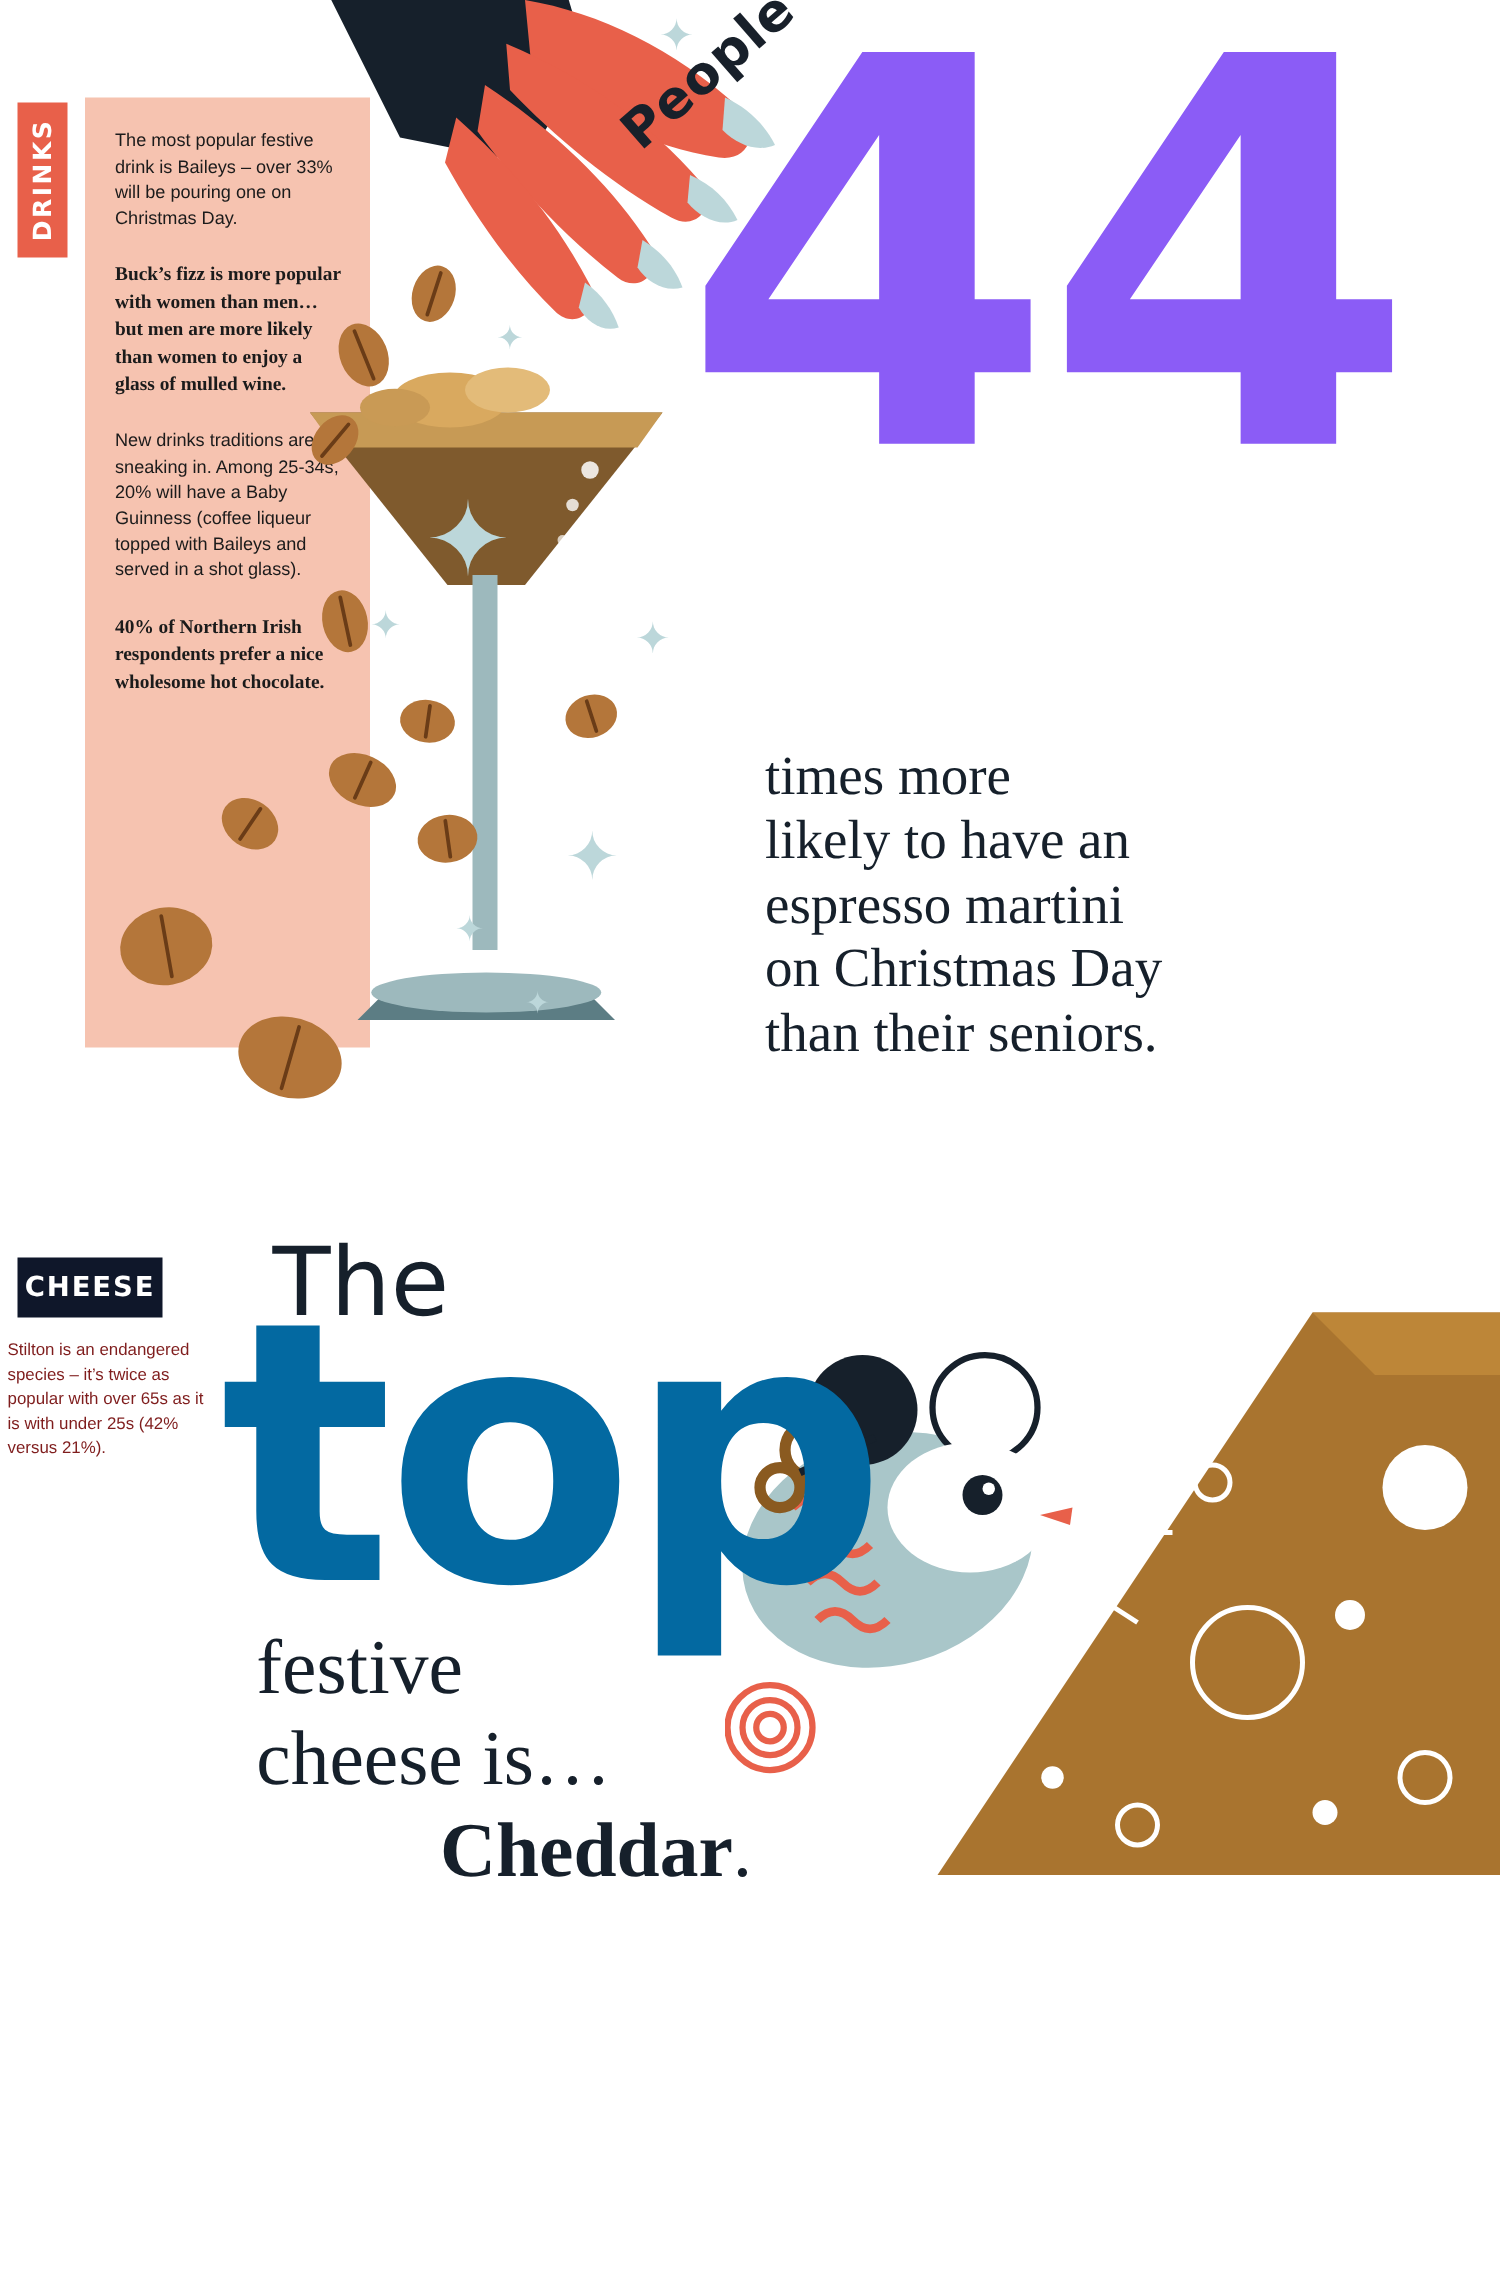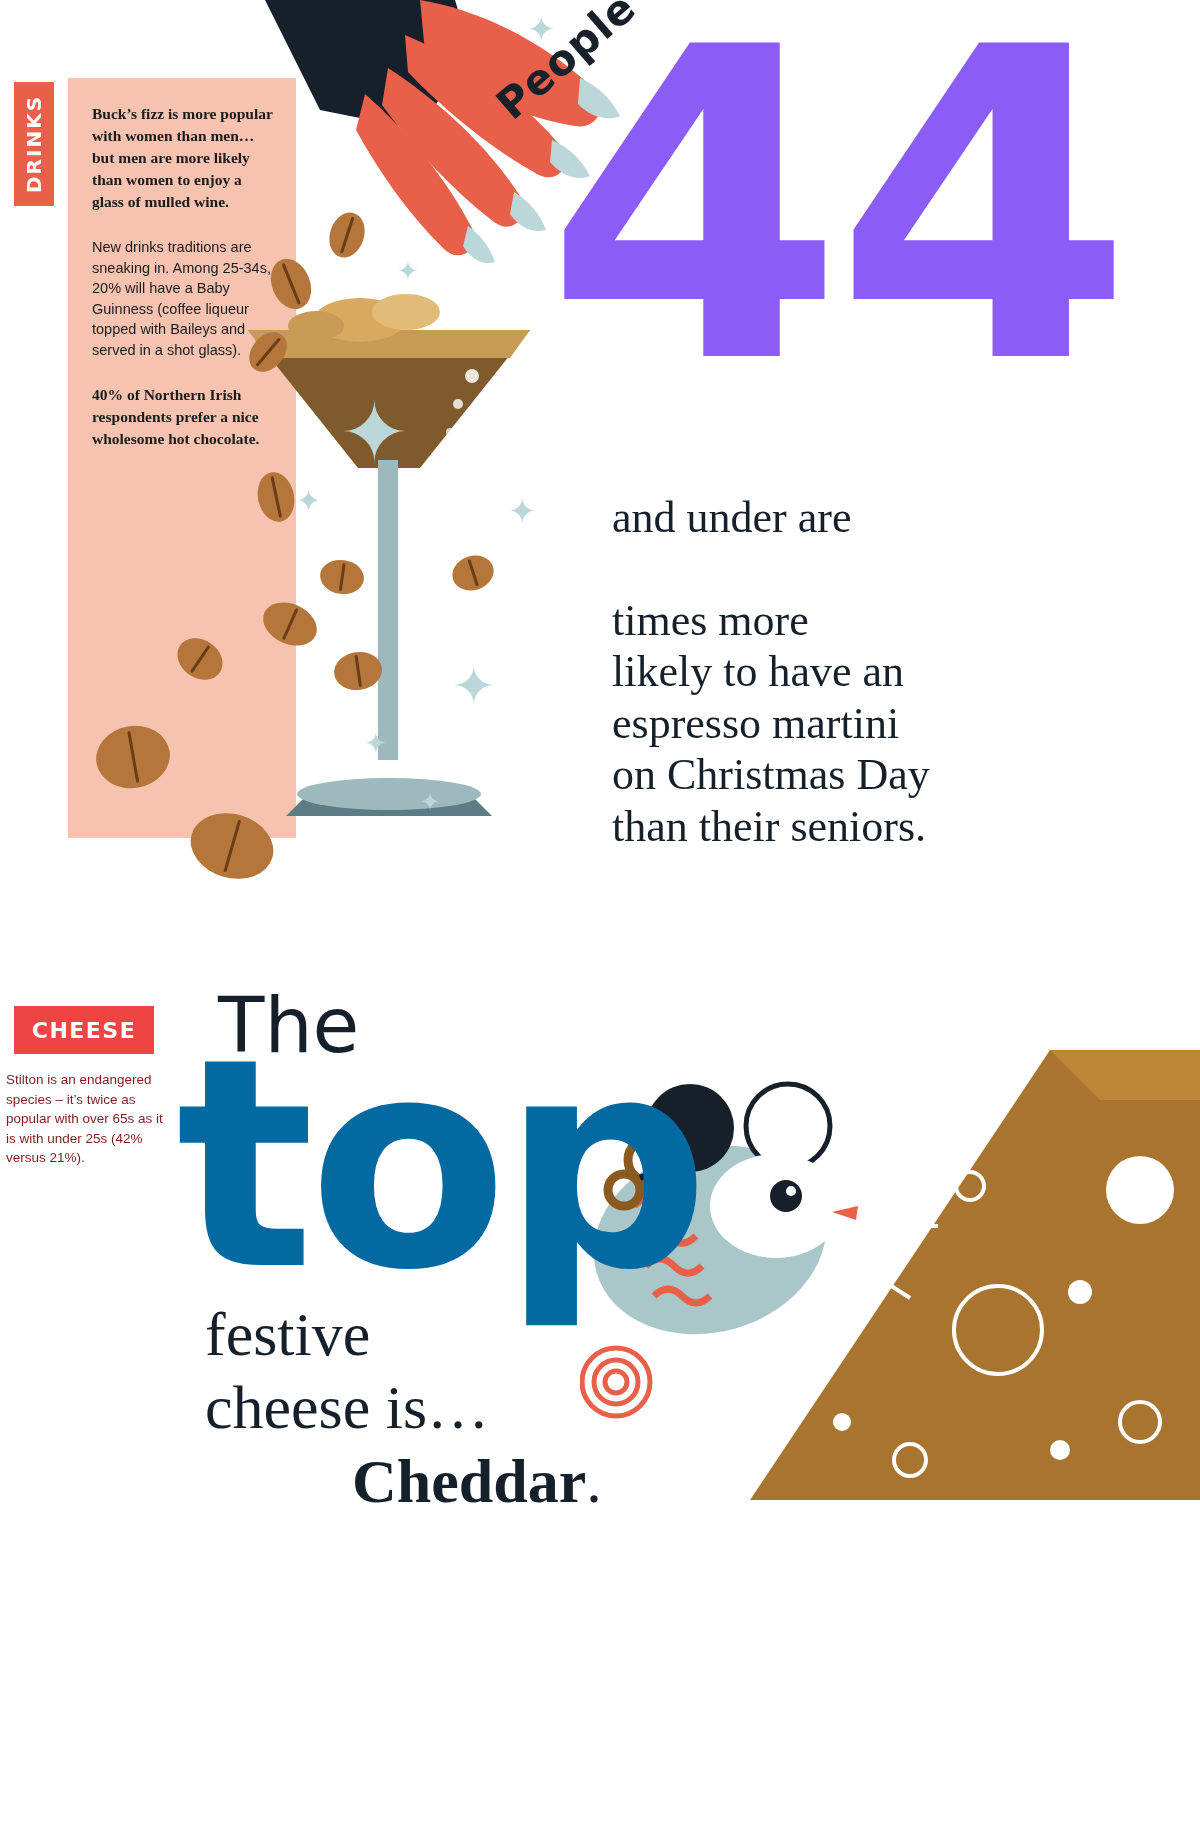--- a/index.html
+++ b/index.html
@@ -96,23 +96,23 @@
     font-size: 44px;
     line-height: 1.17;
     color: #16202b;
   }
   #statement b { font-weight: normal; }
 
   
   #cheese-tag {
     left: 14px;
     top: 1006px;
-    width: 140px;
+    width: 116px;
     height: 48px;
-    background: #ef4444;
+    background: #0f172a;
   }
   #cheese-tag span {
     position: absolute;
     left: 50%;
     top: 50%;
     transform: translate(-50%, -50%);
     color: #fff;
     font-family: "DejaVu Sans", sans-serif;
     font-weight: bold;
     font-size: 22px;
@@ -208,20 +208,21 @@
 </head>
 <body>
 
 <div class="abs" id="drinks-panel"></div>
 
 <div class="abs" id="drinks-tag">
   <span>DRINKS</span>
 </div>
 
 <div class="abs" id="drinks-copy">
+  <p>The most popular festive drink is Baileys – over 33% will be pouring one on Christmas Day.</p>
   <p class="serif">Buck’s fizz is more popular with women than men…but men are more likely than women to enjoy a glass of mulled wine.</p>
   <p>New drinks traditions are sneaking in. Among 25-34s, 20% will have a Baby Guinness (coffee liqueur topped with Baileys and served in a shot glass).</p>
   <p class="serif">40% of Northern Irish respondents prefer a nice wholesome hot chocolate.</p>
 </div>
 
 <svg class="abs ill" style="left:120px; top:-10px; width:640px; height:880px;" viewBox="0 0 640 880">
 
   <path d="M120 -40 L320 -40 L350 60 L300 140 L200 120 Z" fill="#16202b"></path>
   <path d="M300 10 C360 20 420 50 470 95 C490 112 480 140 455 136 C400 128 345 100 305 62 Z" fill="#e8604a"></path>
   <path d="M285 45 C345 70 400 108 440 155 C455 173 438 196 417 184 C370 158 322 118 288 82 Z" fill="#e8604a"></path>
@@ -265,21 +266,21 @@
 <div class="abs bean" style="left:262px; top:604px; width:56px; height:40px; transform:rotate(24deg);"></div>
 <div class="abs bean" style="left:334px; top:652px; width:48px; height:38px; transform:rotate(-8deg);"></div>
 <div class="abs bean" style="left:176px; top:640px; width:48px; height:38px; transform:rotate(34deg);"></div>
 <div class="abs bean" style="left:96px; top:726px; width:74px; height:62px; transform:rotate(-10deg);"></div>
 <div class="abs bean" style="left:190px; top:814px; width:84px; height:64px; transform:rotate(16deg);"></div>
 
 <div class="abs" id="people-aged">People aged</div>
 <div class="abs" id="big-44">44</div>
 
 <div class="abs" id="statement">
-  <span>and under are</span><br>
+  <br>
   <br>
   <span>times more</span><br>
   <span>likely to have an</span><br>
   <b>espresso martini</b><br>
   <span>on Christmas Day</span><br>
   <span>than their seniors.</span>
 </div>
 
 <div class="abs" id="cheese-tag">
   <span>CHEESE</span>

